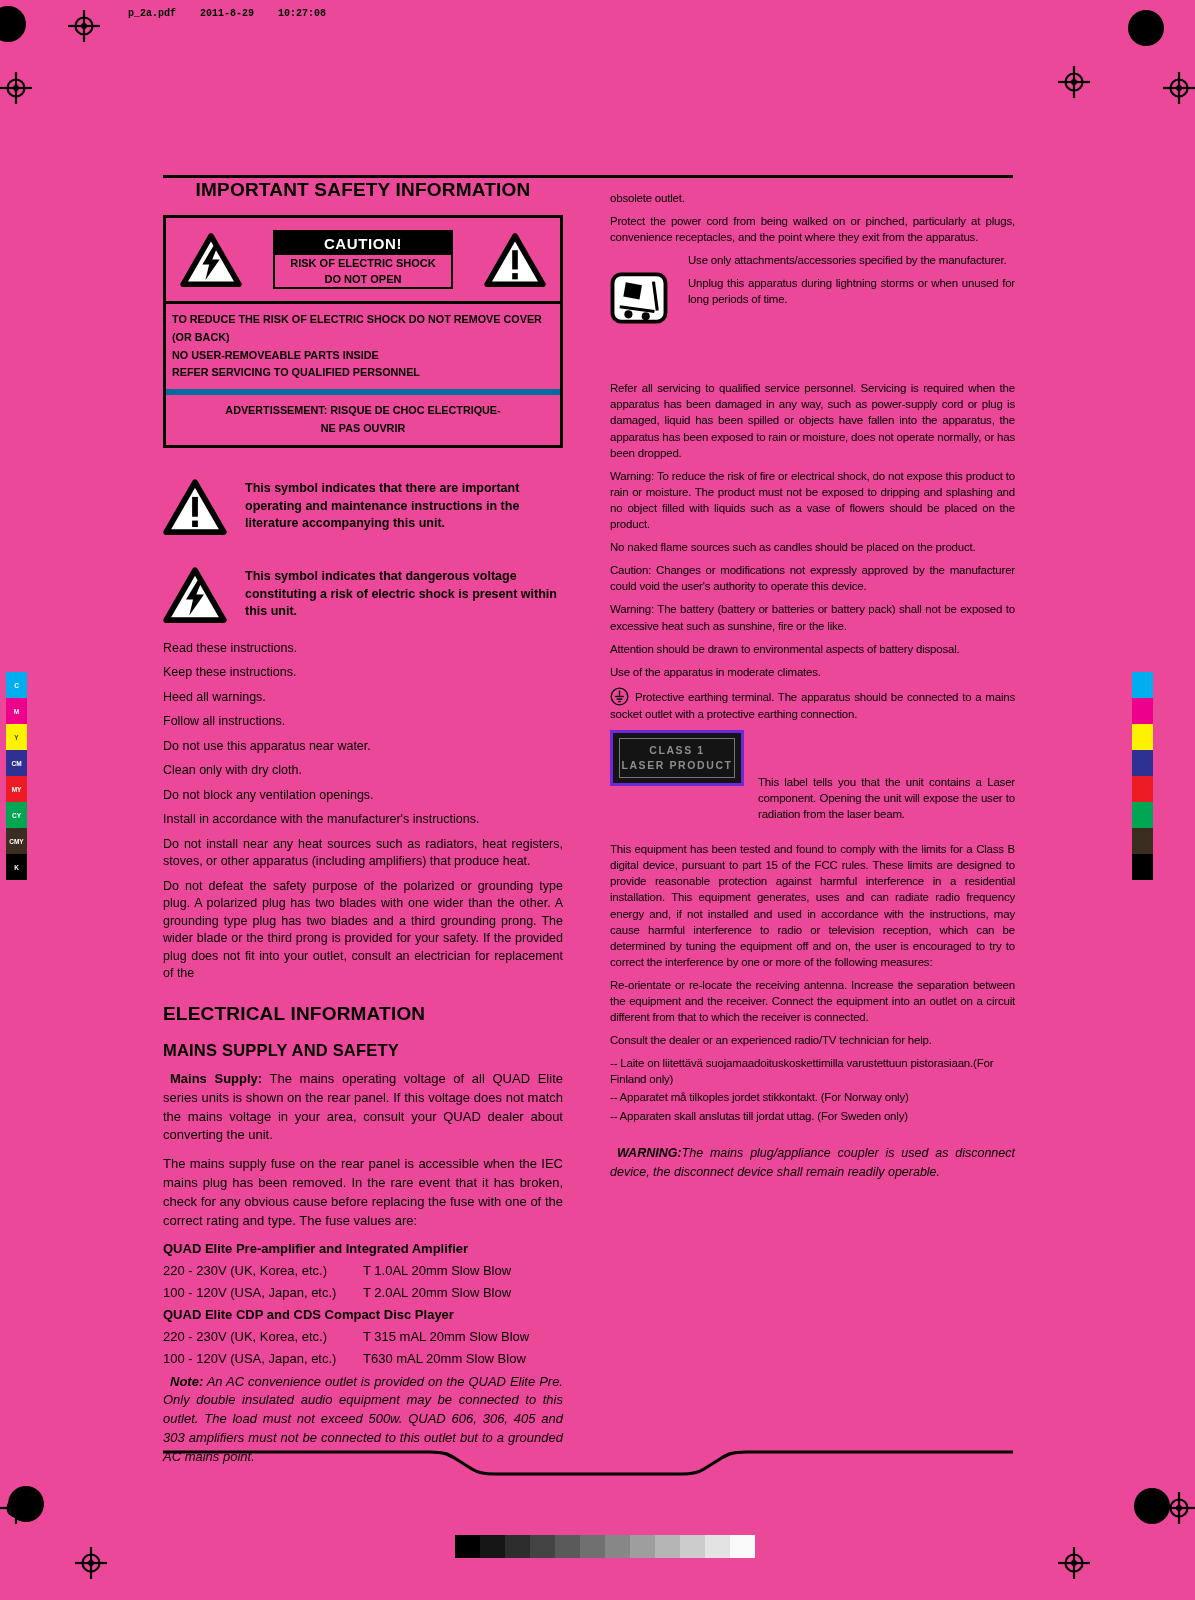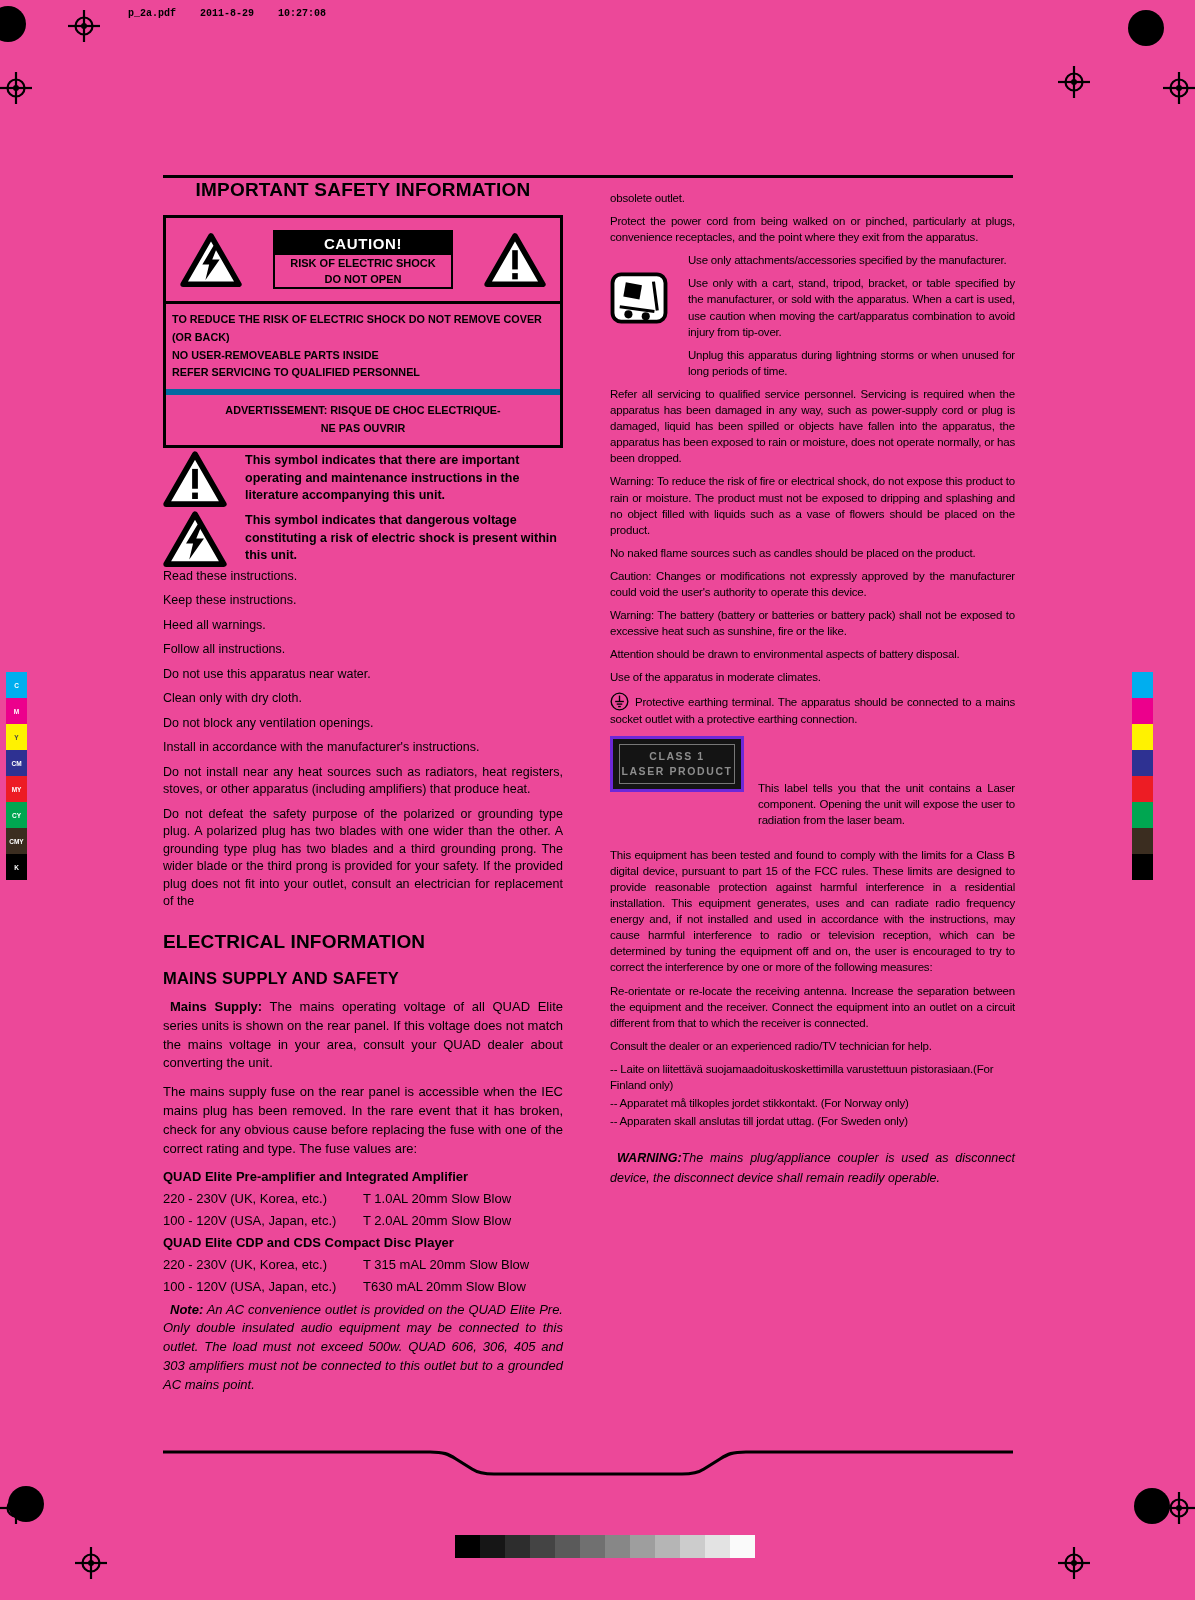--- a/index.html
+++ b/index.html
@@ -28,23 +28,23 @@
   .cb-top{display:flex;align-items:center;justify-content:space-between;padding:12px 14px;}
   .tri{display:block;}
   .cb-center{width:176px;border:2px solid #000;}
   .cb-caution-bar{background:#000;color:#fff;font-weight:800;font-size:15px;text-align:center;
         padding:3px 0;letter-spacing:0.6px;}
   .cb-risk{font-weight:800;font-size:11px;text-align:center;padding:2px 0;}
   .cb-mid{border-top:3px solid #000;padding:7px 6px;text-align:left;font-weight:800;
         font-size:10.8px;line-height:1.65;}
   .cb-bot{border-top:6px solid #0369a1;padding:7px 6px;text-align:center;font-weight:800;
         font-size:10.8px;line-height:1.65;}
-  .sym-row{display:flex;gap:18px;align-items:center;margin-top:1px;}
+  .sym-row{display:flex;gap:18px;align-items:center;margin-top:29px;}
   .sym-text{font-weight:700;font-size:12.5px;line-height:1.4;margin:0;width:318px;}
-  .ins-list{margin-top:0;}
+  .ins-list{margin-top:16px;}
   .ins{margin:0 0 7px;font-size:12.5px;line-height:1.4;text-align:justify;}
   .h-elec{font-size:19px;font-weight:800;margin:20px 0 6px;letter-spacing:0.2px;}
   .h-mains{font-size:16.5px;font-weight:800;margin:16px 0 10px;letter-spacing:0.2px;}
   .book{font-size:13px;line-height:1.45;text-align:justify;margin:0 0 10px;}
   .lead{font-weight:800;margin-left:7px;}
   .fuse-head{font-weight:800;font-size:13px;margin:2px 0 7px;}
   .fuse-row{display:flex;font-size:13px;margin:0 0 7px;}
   .fr-v{width:200px;flex:none;}
   .note{font-style:italic;}
   .note .lead{font-style:italic;}
@@ -260,21 +260,20 @@
         <svg width="58" height="52" viewBox="0 0 60 54">
           <rect x="2.5" y="2.5" width="55" height="49" rx="9" fill="#fff" stroke="#000" stroke-width="4"></rect>
           <rect x="15" y="12" width="17" height="15" fill="#000" transform="rotate(10 23 19)"></rect>
           <path d="M10 36 L46 41" stroke="#000" stroke-width="3.2" fill="none"></path>
           <path d="M45 10 L49 40" stroke="#000" stroke-width="3.2" fill="none"></path>
           <circle cx="19" cy="44" r="4.2" fill="#000"></circle>
           <circle cx="37" cy="46" r="4.2" fill="#000"></circle>
         </svg>
       </div>
       <p class="rp left">Use only attachments/accessories specified by the manufacturer.</p>
-      <p class="rp">Use only with a cart, stand, tripod, bracket, or table specified by the manufacturer, or sold with the apparatus. When a cart is used, use caution when moving the cart/apparatus combination to avoid injury from tip-over.</p>
       <p class="rp">Unplug this apparatus during lightning storms or when unused for long periods of time.</p>
     </div>
 
     <p class="rp">Refer all servicing to qualified service personnel. Servicing is required when the apparatus has been damaged in any way, such as power-supply cord or plug is damaged, liquid has been spilled or objects have fallen into the apparatus, the apparatus has been exposed to rain or moisture, does not operate normally, or has been dropped.</p>
     <p class="rp">Warning: To reduce the risk of fire or electrical shock, do not expose this product to rain or moisture. The product must not be exposed to dripping and splashing and no object filled with liquids such as a vase of flowers should be placed on the product.</p>
     <p class="rp left">No naked flame sources such as candles should be placed on the product.</p>
     <p class="rp">Caution: Changes or modifications not expressly approved by the manufacturer could void the user's authority to operate this device.</p>
     <p class="rp">Warning: The battery (battery or batteries or battery pack) shall not be exposed to excessive heat such as sunshine, fire or the like.</p>
     <p class="rp left">Attention should be drawn to environmental aspects of battery disposal.</p>
     <p class="rp left">Use of the apparatus in moderate climates.</p>

